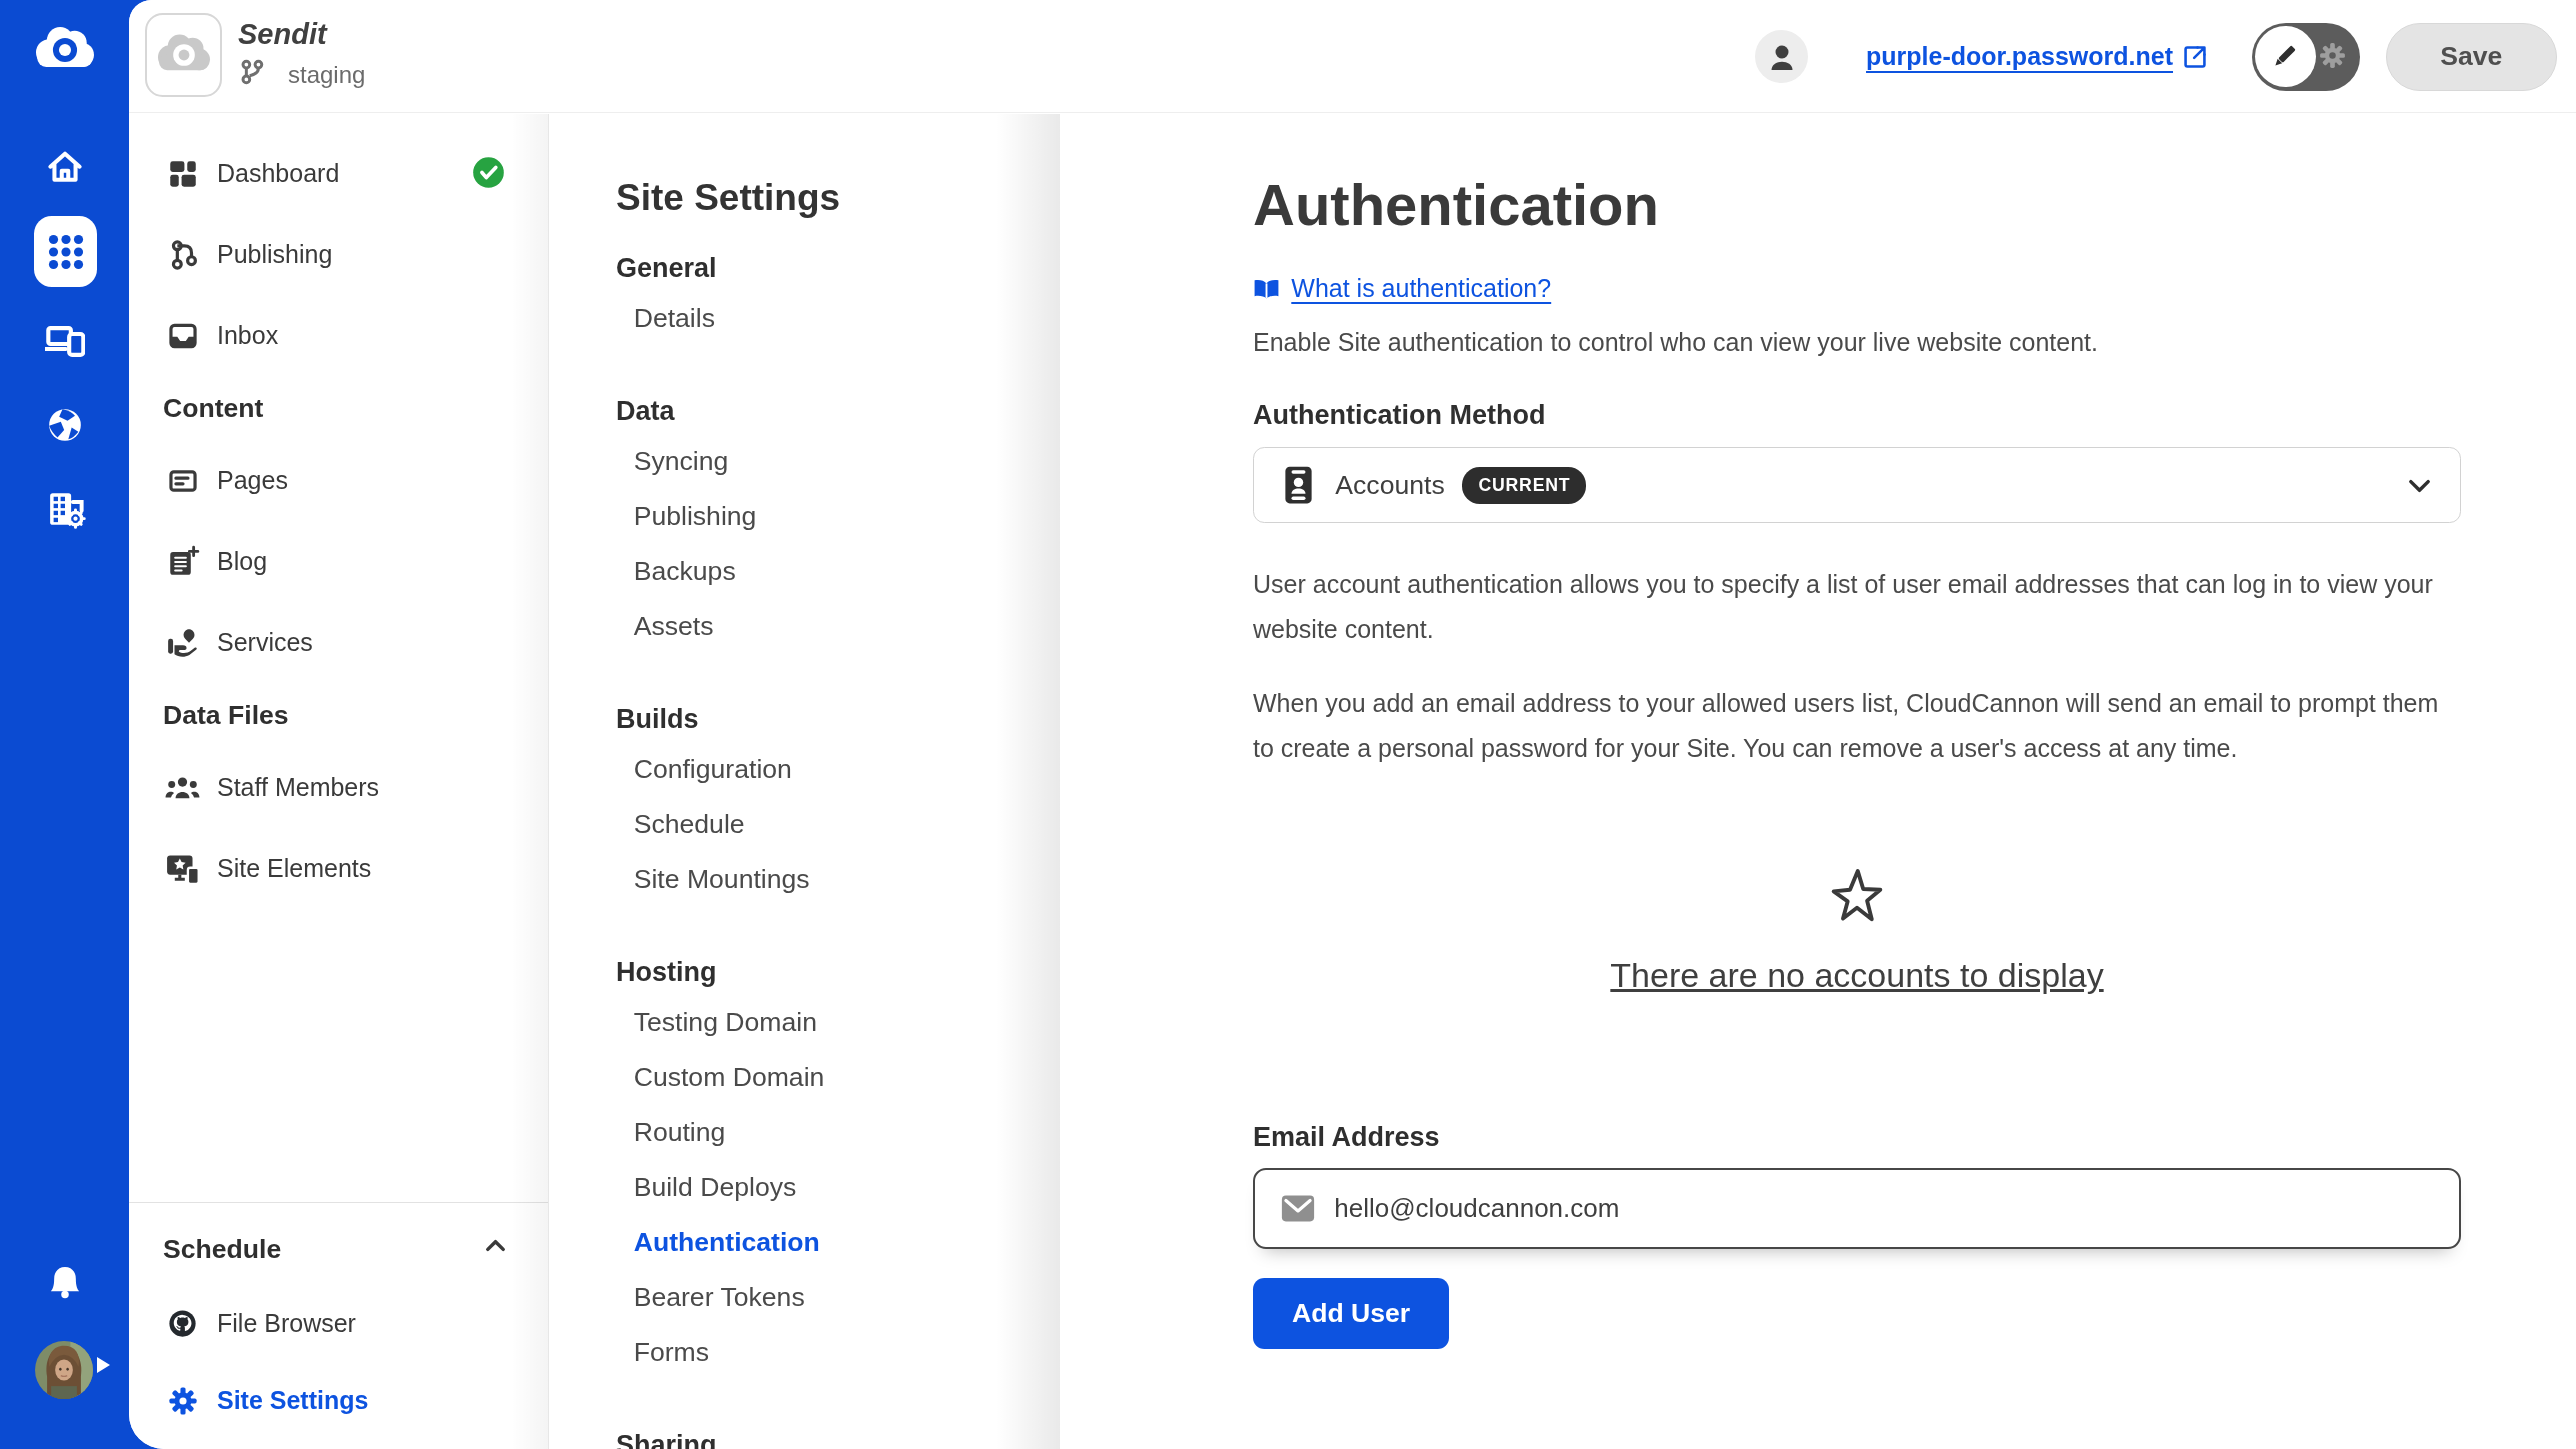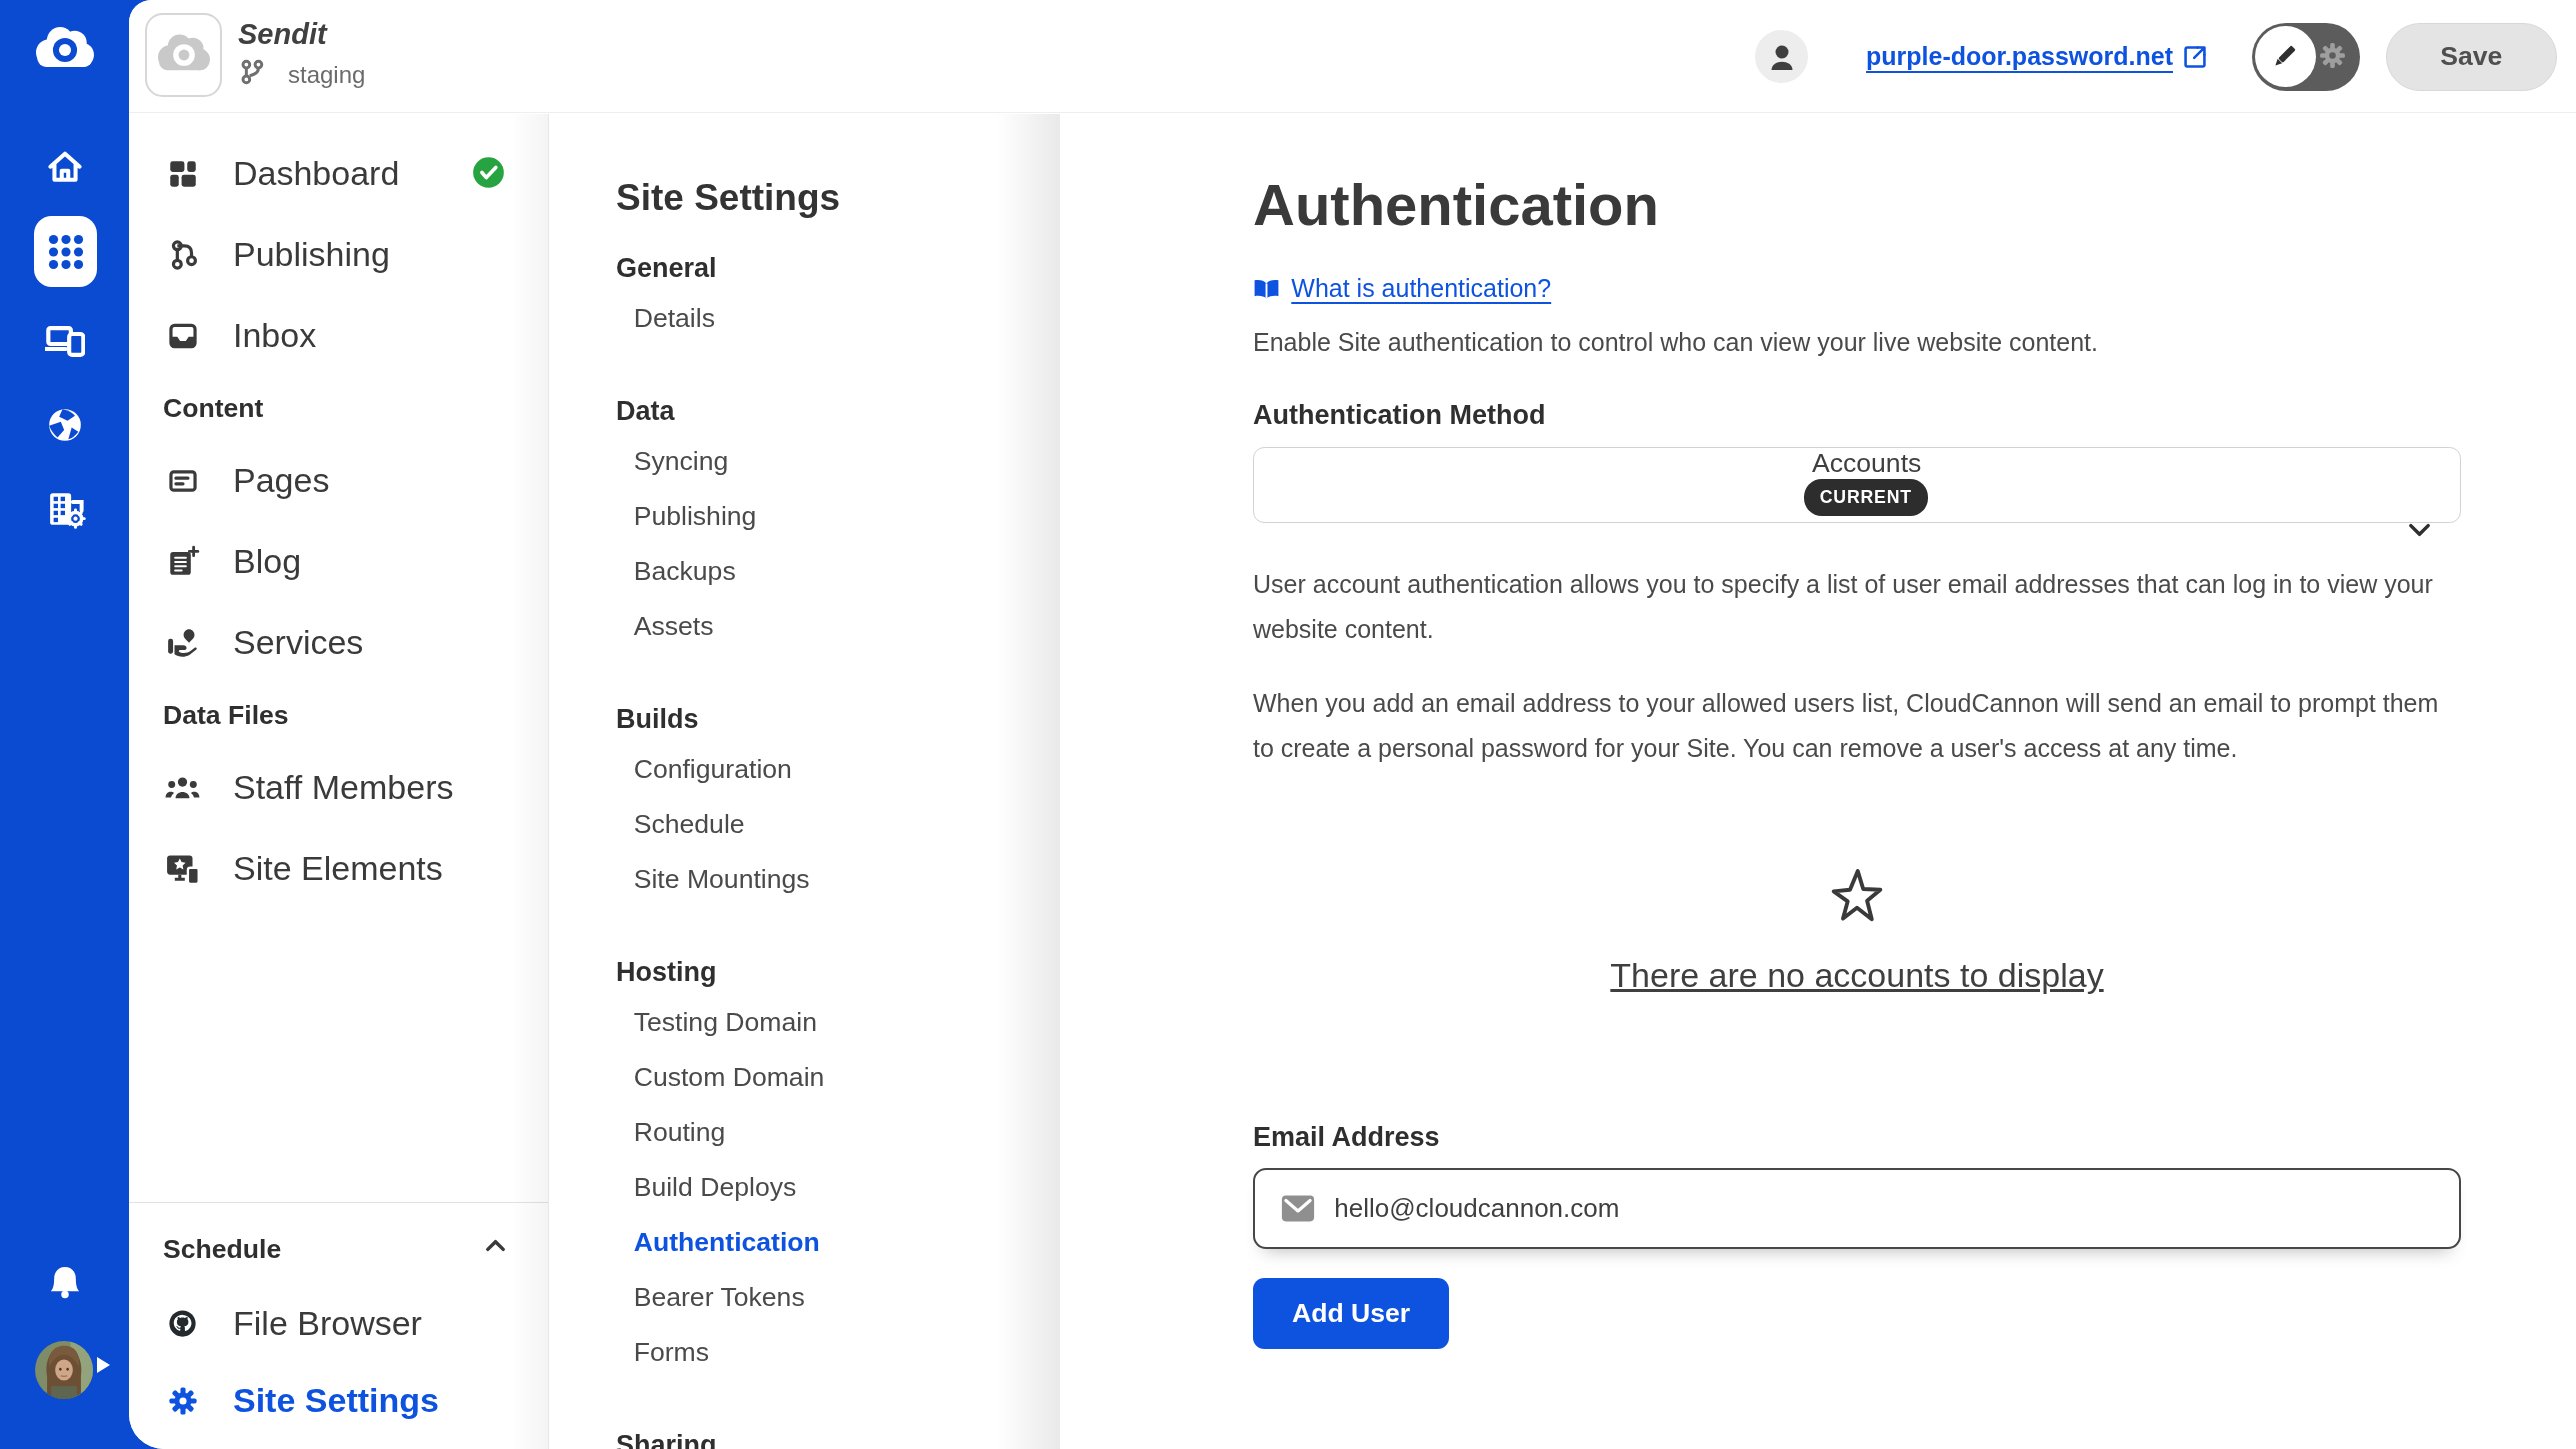--- a/index.html
+++ b/index.html
@@ -40,21 +40,21 @@
     display:flex; align-items:center; justify-content:center; cursor:pointer; }
 
   
   .nav-panel { position:absolute; left:0; top:114px; width:420px; height:1335px; background:#fff;
     border-right:0.8px solid #e7e7e7; }
   .nav-fade { position:absolute; right:0; top:0; bottom:0; width:37px;
     background:linear-gradient(to right, rgba(0,0,0,0), rgba(0,0,0,0.045)); pointer-events:none; }
   .nav-list { padding-top:19.3px; }
   .nav-item { position:relative; height:81px; display:flex; align-items:center; padding-left:34px; cursor:pointer; }
   .nav-item .nicon { width:39px; display:flex; justify-content:center; }
-  .nav-item .nlabel { margin-left:31px; font-size:34px; color:#3a3a3a; }
+  .nav-item .nlabel { margin-left:15px; font-size:25px; color:#3a3a3a; }
   .nav-header { height:64px; display:flex; align-items:center; padding-left:34px;
     font-size:26.6px; font-weight:700; color:#2f2f2f; }
   .nav-badge { position:absolute; right:42px; top:50%; transform:translateY(-50%); }
   .nav-bottom { position:absolute; left:0; right:0; top:1088px; border-top:0.8px solid #e2e2e2; padding-top:11.3px; }
   .nav-bottom .nav-header { height:71px; position:relative; }
   .nav-bottom .nav-item { height:77px; }
   .nav-chevron { position:absolute; right:39px; top:50%; transform:translateY(-50%); }
   .nav-item.active .nlabel { color:#0D53E0; font-weight:700; }
 
   
@@ -71,21 +71,21 @@
   
   .main-panel { position:absolute; left:931px; top:114px; width:1517px; height:1335px; background:#fff; }
   .content { width:1208px; margin-left:193px; }
   .page-title { margin-top:56px; font-size:58px; line-height:69px; font-weight:700; color:#3a3a3a; }
   .help-link { margin-top:35px; display:flex; align-items:center; gap:11.3px;
     font-size:25px; font-weight:500; color:#0D53E0; cursor:pointer; width:fit-content; }
   .help-link .txt { text-decoration:underline; text-decoration-thickness:1.6px; text-underline-offset:4.8px; }
   .intro { margin-top:20px; font-size:25px; color:#4a4a4a; line-height:39px; }
   .field-label { margin-top:32px; height:42px; line-height:42px; font-size:27px; font-weight:700; color:#2f2f2f; }
   .dropdown { margin-top:11.3px; width:1208px; height:76px; border:1.6px solid #d2d2d2; border-radius:11.3px;
-    display:flex; align-items:center; padding:0 27px; background:#fff; cursor:pointer;flex-direction:column; }
+    display:flex; align-items:center; padding:0 27px; background:#fff; cursor:pointer; }
   .dd-label { margin-left:19.3px; font-size:26.6px; color:#3f3f3f; }
   .badge { margin-left:17.7px; background:#2d2d2d; color:#fff; font-size:17.7px; font-weight:700;
     letter-spacing:0.8px; padding:8px 16px; border-radius:17.7px; }
   .dd-chevron { margin-left:auto; display:flex; }
   .body-p { margin-top:39px; font-size:25px; color:#4a4a4a; line-height:45px; }
   .body-p + .body-p { margin-top:29px; }
   .empty-star { margin:97px auto 0; width:56px; display:flex; justify-content:center; }
   .empty-text { margin-top:32px; text-align:center; font-size:34px; color:#3f3f3f;text-decoration:underline; }
   .email-label { margin-top:121px; }
   .email-input { margin-top:9.7px; width:1208px; height:81px; border:2.4px solid #474747; border-radius:13px;

